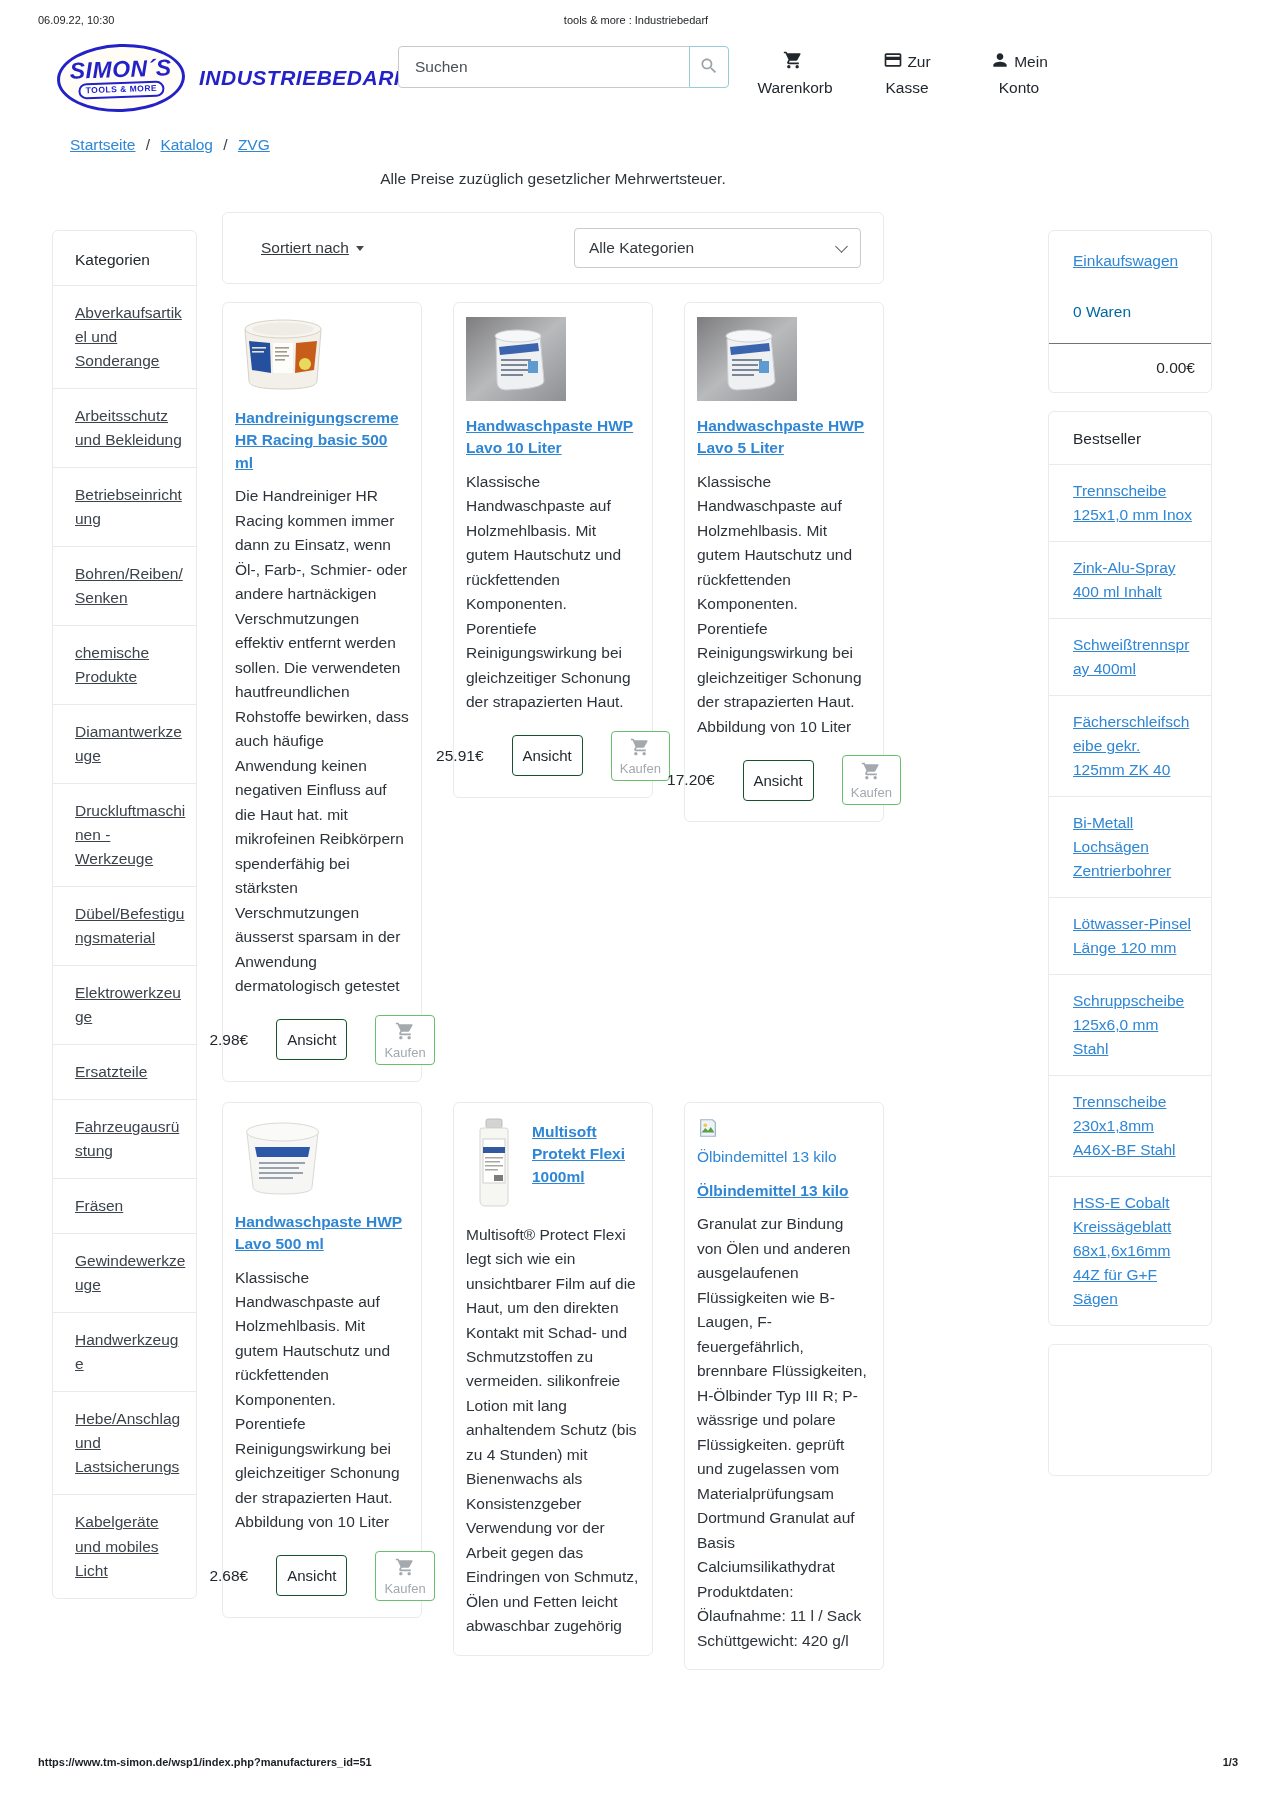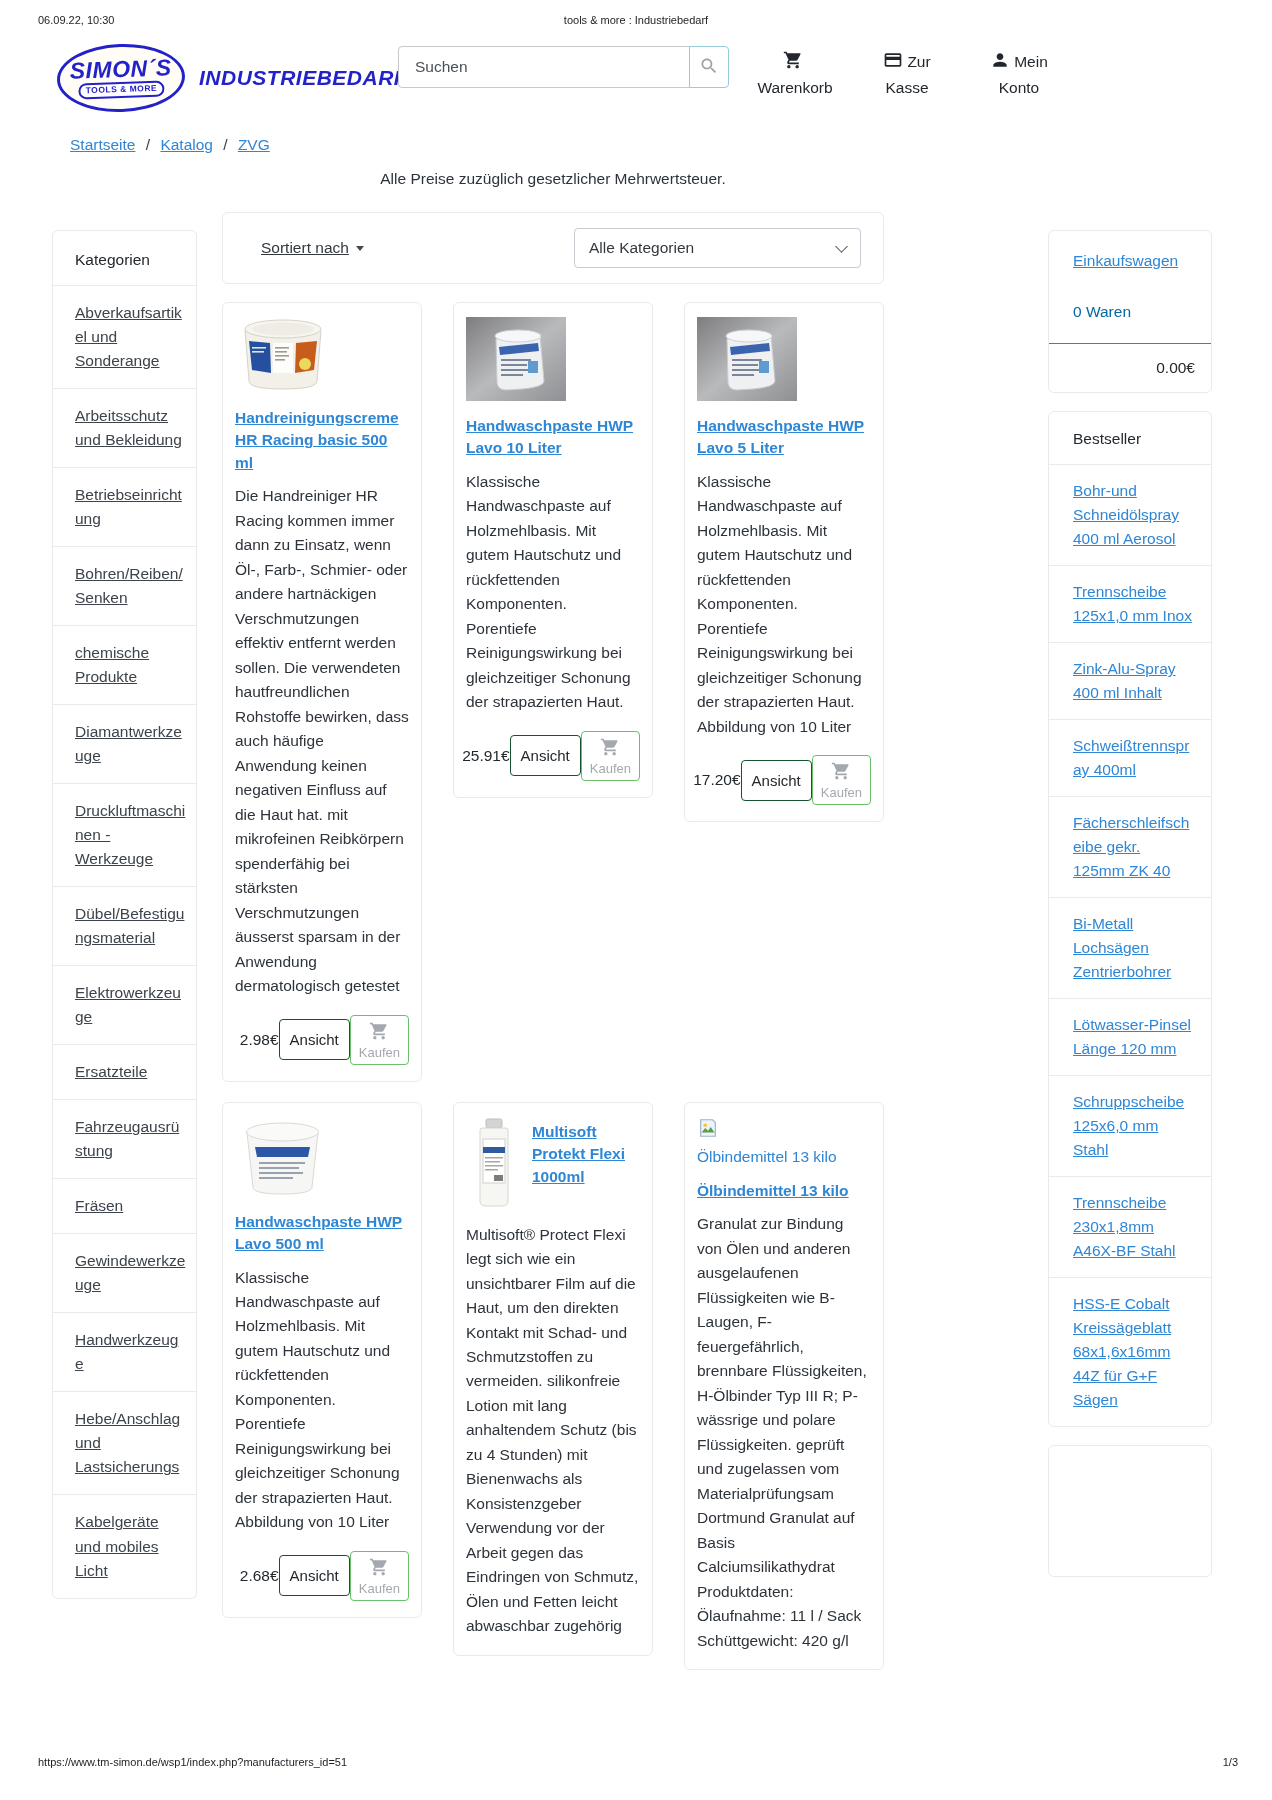--- a/index.html
+++ b/index.html
@@ -3,21 +3,21 @@
 <meta charset="utf-8">
 <style>
   html,body{margin:0;padding:0;background:#fff;}
   body{width:1272px;height:1800px;position:relative;overflow:hidden;
        font-family:"Liberation Sans",sans-serif;color:#2d333a;font-size:15.5px;}
   a{cursor:pointer;}
   
   .print-header{position:absolute;top:14px;left:38px;right:38px;font-size:11px;color:#1b1f23;}
   .print-header .ptitle{position:absolute;left:50%;transform:translateX(-50%);}
   .print-footer{position:absolute;top:1756px;left:38px;right:34px;display:flex;
-                justify-content:space-between;font-size:11px;color:#1b1f23;}
+                justify-content:space-between;font-size:11px;color:#1b1f23;font-weight:bold;}
   
   .brand{position:absolute;left:57px;top:44px;display:flex;align-items:center;}
   .logo-ellipse{width:122px;height:62px;border:3px solid #2321c8;border-radius:50%;
                 display:flex;flex-direction:column;align-items:center;justify-content:center;
                 transform:rotate(-2deg);background:#fffdf6;}
   .logo-name{font-size:23px;font-weight:bold;font-style:italic;color:#2321c8;letter-spacing:.5px;line-height:1;}
   .logo-tag{font-size:8.5px;font-weight:bold;color:#2321c8;border:2px solid #2321c8;border-radius:8px;
             padding:0 5px;background:#fff;margin-top:1px;letter-spacing:.5px;line-height:1.3;}
   .logo-wordmark{margin-left:14px;font-size:21px;font-weight:800;font-style:italic;color:#2321c8;letter-spacing:.5px;}
   
@@ -61,21 +61,21 @@
   .grid{margin-top:18px;display:grid;grid-template-columns:repeat(3,200px);column-gap:31px;row-gap:20px;align-items:start;}
   .card{border:1px solid #e8eaec;border-radius:6px;padding:14px 12px 16px;box-sizing:border-box;width:200px;background:#fff;}
   .card-img{display:block;margin-bottom:10px;}
   .card-title{display:block;color:#2e86d5;font-weight:600;text-decoration:underline;line-height:1.45;overflow-wrap:anywhere;}
   .card-desc{margin:10px 0 0;line-height:1.58;color:#2d333a;overflow-wrap:anywhere;}
   .media-row{display:flex;gap:10px;align-items:flex-start;}
   .media-row .card-title{margin-top:4px;}
   .img-fallback{margin-bottom:4px;}
   .img-alt{color:#2e86d5;line-height:1.5;overflow-wrap:anywhere;margin-top:2px;}
   .fallback-title{margin-top:12px;}
-  .price-row{display:flex;align-items:center;justify-content:flex-end;margin-top:16px;flex-wrap:nowrap;}
+  .price-row{display:flex;align-items:center;justify-content:center;margin-top:16px;flex-wrap:nowrap;gap:28px;}
   .price{white-space:nowrap;color:#23282d;}
   .btn-view{border:1px solid #14532d;background:#fff;border-radius:4px;padding:11px 10px;font-size:15px;
             color:#23282d;font-family:inherit;cursor:pointer;white-space:nowrap;}
   .btn-buy{border:1px solid #6abf69;background:#fff;border-radius:4px;padding:5px 8px 4px;display:flex;
            flex-direction:column;align-items:center;gap:1px;cursor:pointer;font-family:inherit;}
   .btn-buy .buy-lbl{font-size:13px;color:#a4a9af;}
   
   .cart-title a{color:#2e86d5;text-decoration:underline;overflow-wrap:anywhere;line-height:1.55;}
   .cart-top{padding:18px 12px 22px 24px;}
   .cart-count{margin-top:30px;color:#0369a1;}
@@ -358,23 +358,20 @@
       <div class="cart-top">
         <div class="cart-title"><a>Einkaufswagen</a></div>
         <div class="cart-count">0 Waren</div>
       </div>
       <div class="cart-total">0.00€</div>
     </div>
     <div class="panel bs-panel">
       <div class="bs-title">Bestseller</div>
       <ul class="bs-list" id="bs-list">
           <li>
-            <a>Bohr-und Schneidölspray 400 ml Aerosol</a>
-          </li>
-          <li>
             <a>Trennscheibe 125x1,0 mm Inox</a>
           </li>
           <li>
             <a>Zink-Alu-Spray 400 ml Inhalt</a>
           </li>
           <li>
             <a>Schweißtrennspray 400ml</a>
           </li>
           <li>
             <a>Fächerschleifscheibe gekr. 125mm ZK 40</a>

